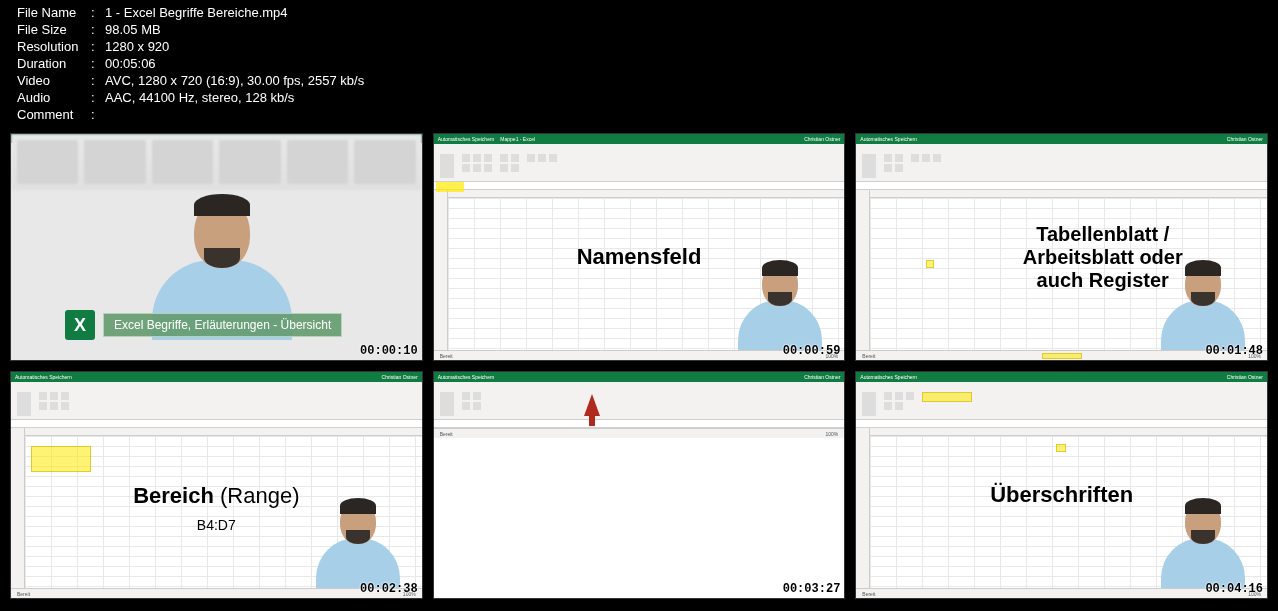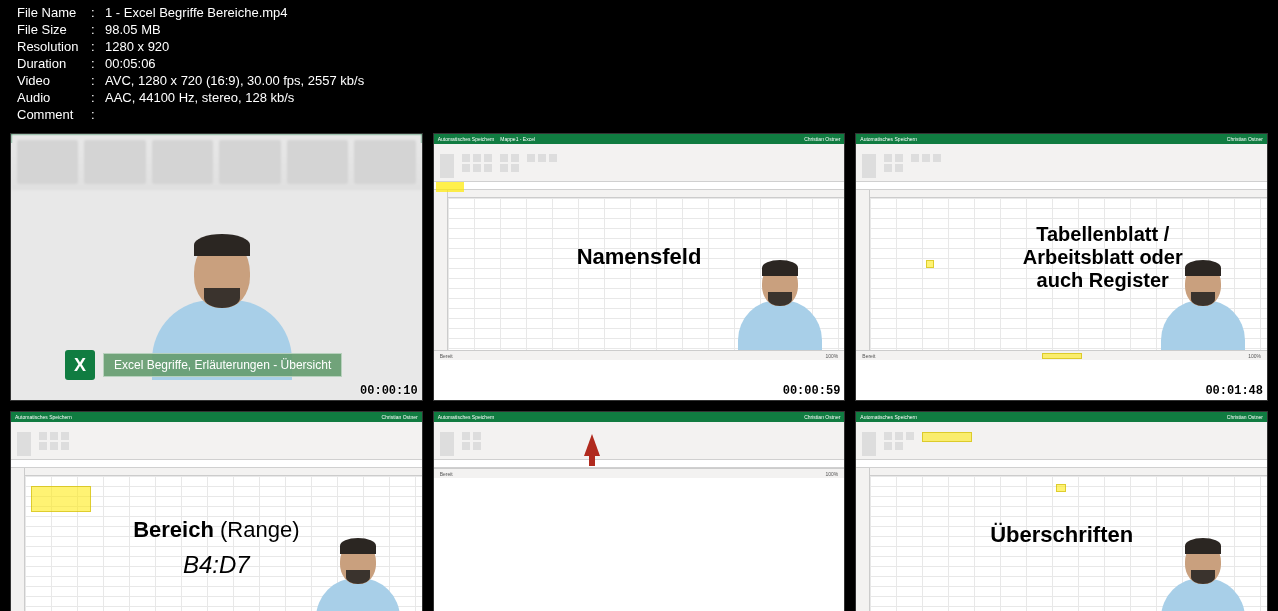--- a/index.html
+++ b/index.html
@@ -26,21 +26,21 @@
     width: 14px;
   }
   .thumbs {
     display: grid;
     grid-template-columns: repeat(3, 1fr);
     gap: 10px;
     padding: 6px 10px 10px 10px;
   }
   .thumb {
     position: relative;
-    height: 268px;
+    height: 228px;
     background: #fff;
     border: 1px solid #333;
     overflow: hidden;
   }
   .timestamp {
     position: absolute;
     bottom: 2px;
     right: 4px;
     color: #000;
     font-size: 12px;
@@ -153,21 +153,21 @@
     font-family: Arial, sans-serif;
     font-weight: bold;
     color: #000;
     text-align: center;
     white-space: nowrap;
     z-index: 5;
   }
   .caption.sz-22 { font-size: 22px; }
   .caption.sz-20 { font-size: 20px; }
   .caption .normal { font-weight: normal; }
-  .caption .sub { font-size: 24px; font-weight: normal; display: block; margin-top: 8px; font-style: italic; }
+  .caption .sub { font-size: 14px; font-weight: normal; display: block; margin-top: 8px; }
   
   .person {
     position: absolute;
     bottom: 0;
     right: 14px;
     width: 100px;
     height: 110px;
     z-index: 6;
   }
   .person .torso {

